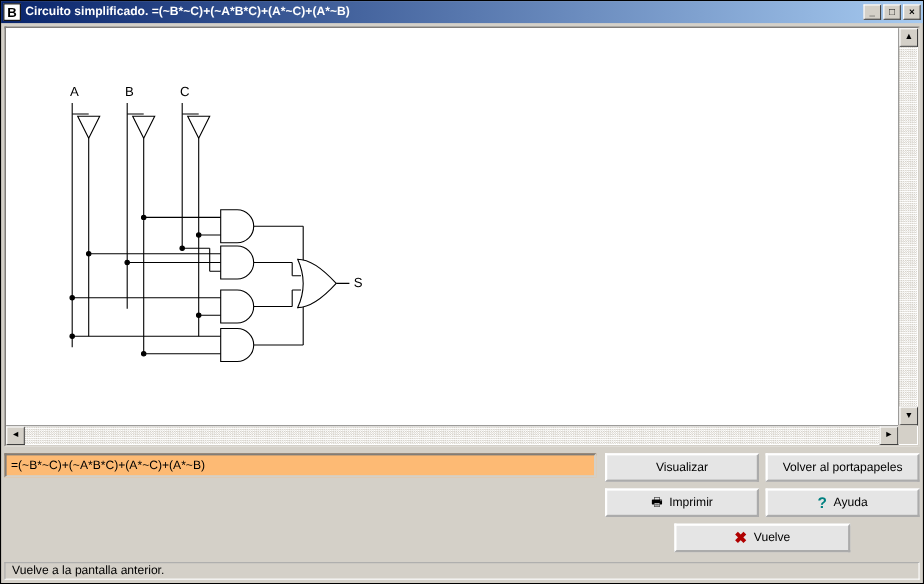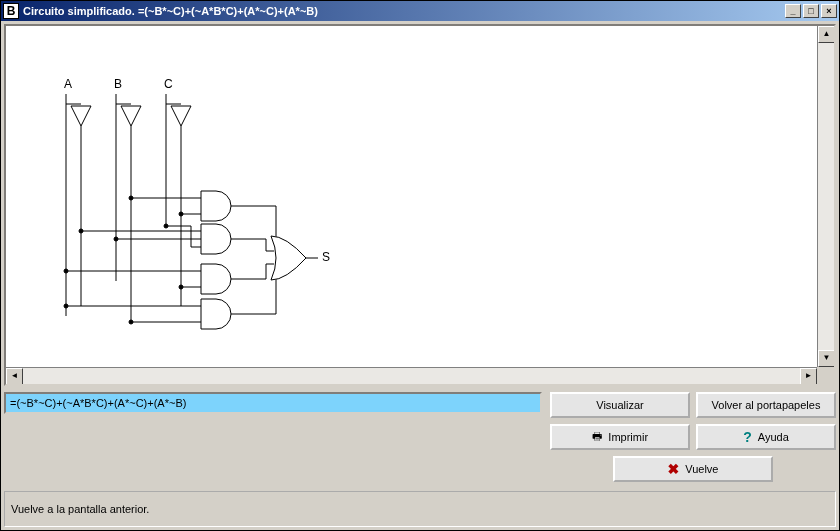--- a/index.html
+++ b/index.html
@@ -76,21 +76,21 @@
     min-height:340px;
   }
   .bottom-panel {
     margin-top:6px;
     display:flex;
     gap:8px;
   }
   .expr-input {
     flex:1;
     height:22px;
-    background:#7dd3fc;
+    background:#fdba74;
     border:2px inset #d4d0c8;
     padding:2px 4px;
     font-family: Tahoma, Arial;
     font-size:11px;
     color:#000;
   }
   .button-grid {
     display:grid;
     grid-template-columns: 140px 140px;
     grid-auto-rows: 26px;
@@ -102,21 +102,21 @@
     font-size:11px;
     display:flex;
     align-items:center;
     justify-content:center;
     gap:6px;
     cursor:default;
     padding:0 4px;
   }
   .btn.wide { grid-column: 1 / span 2; justify-self:center; width:160px;}
   .status-bar {
-    height:36px;
+    height:16px;
     border:1px inset #fff;
     margin:6px 3px 3px 3px;
     padding:2px 6px;
     font-size:11px;
     color:#000;
     display:flex;
     align-items:center;
   }
   
   .vscroll {

